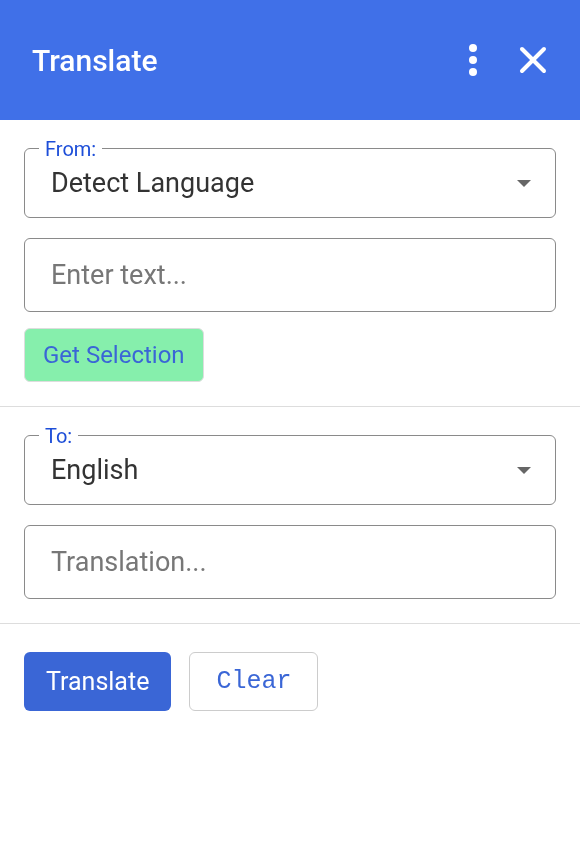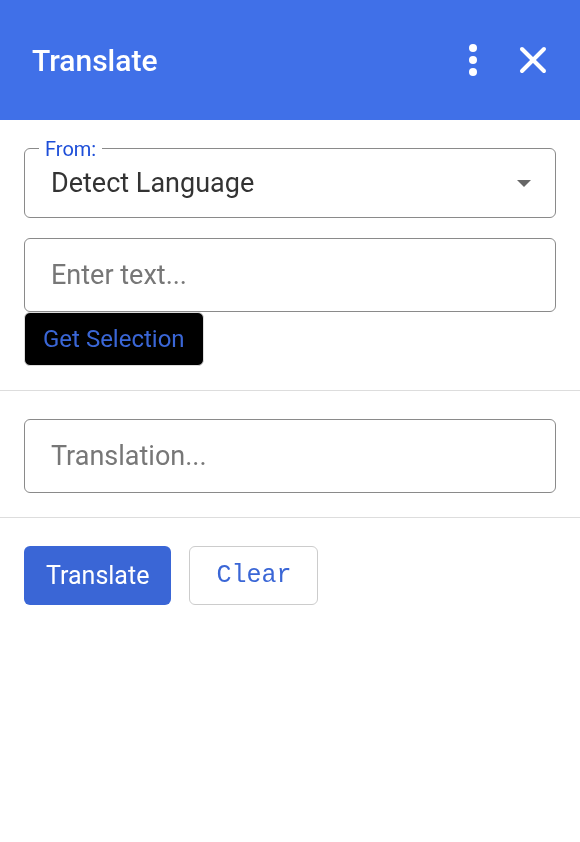--- a/index.html
+++ b/index.html
@@ -74,27 +74,28 @@
       width: 0;
       height: 0;
       border-left: 7px solid transparent;
       border-right: 7px solid transparent;
       border-top: 7px solid #666;
     }
     .textarea-box {
       border: 1px solid #8a8a8a;
       border-radius: 6px;
       padding: 20px 26px;
+      margin-bottom: 16px;
     }
     .textarea-placeholder {
       font-size: 27px;
       color: #777;
     }
     .secondary-btn {
-      background: #000000;
+      background: #86efac;
       border: 1px solid #ddd;
       border-radius: 6px;
       padding: 12px 18px;
       font-size: 24px;
       color: #3a66d6;
       cursor: pointer;
       font-family: inherit;
     }
     .divider {
       border: none;
@@ -160,20 +161,27 @@
   </div>
 
   <div class="textarea-box">
     <div class="textarea-placeholder">Enter text...</div>
   </div>
 
   <button class="secondary-btn">Get Selection</button>
 
   <hr class="divider">
 
+  <div class="fieldset">
+    <div class="fieldset-legend">To:</div>
+    <div class="select-row">
+      <span class="select-value">English</span>
+      <span class="dropdown-caret"></span>
+    </div>
+  </div>
 
   <div class="textarea-box">
     <div class="textarea-placeholder">Translation...</div>
   </div>
 
   <hr class="divider">
 
   <div class="button-row">
     <button class="primary-btn">Translate</button>
     <button class="outlined-btn">Clear</button>

